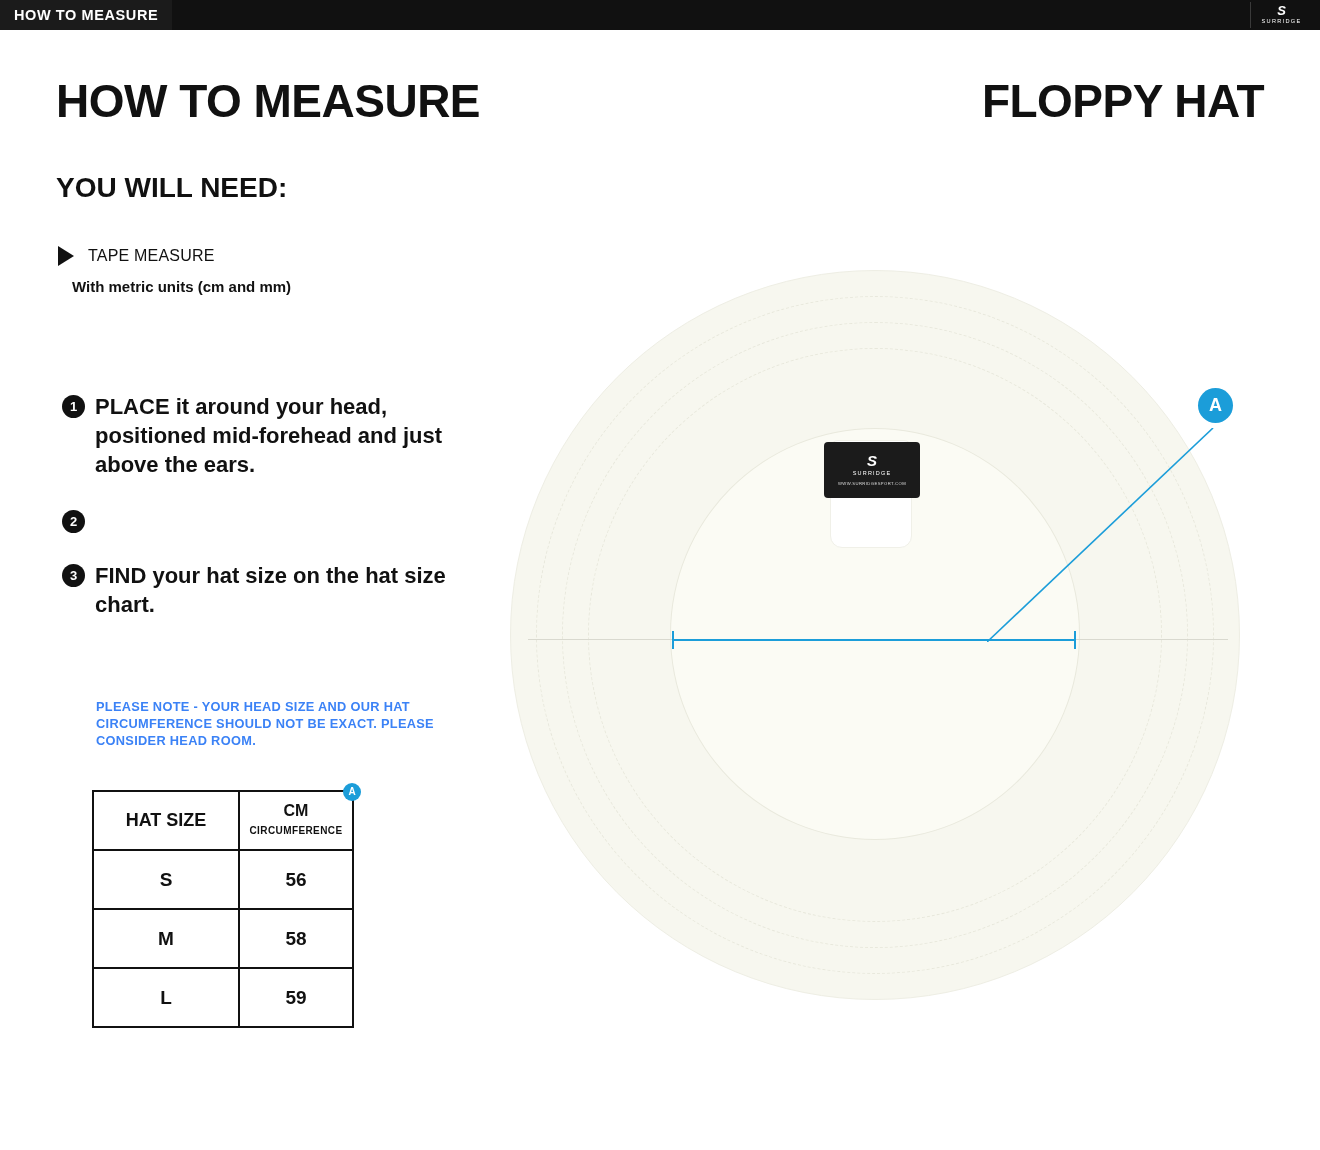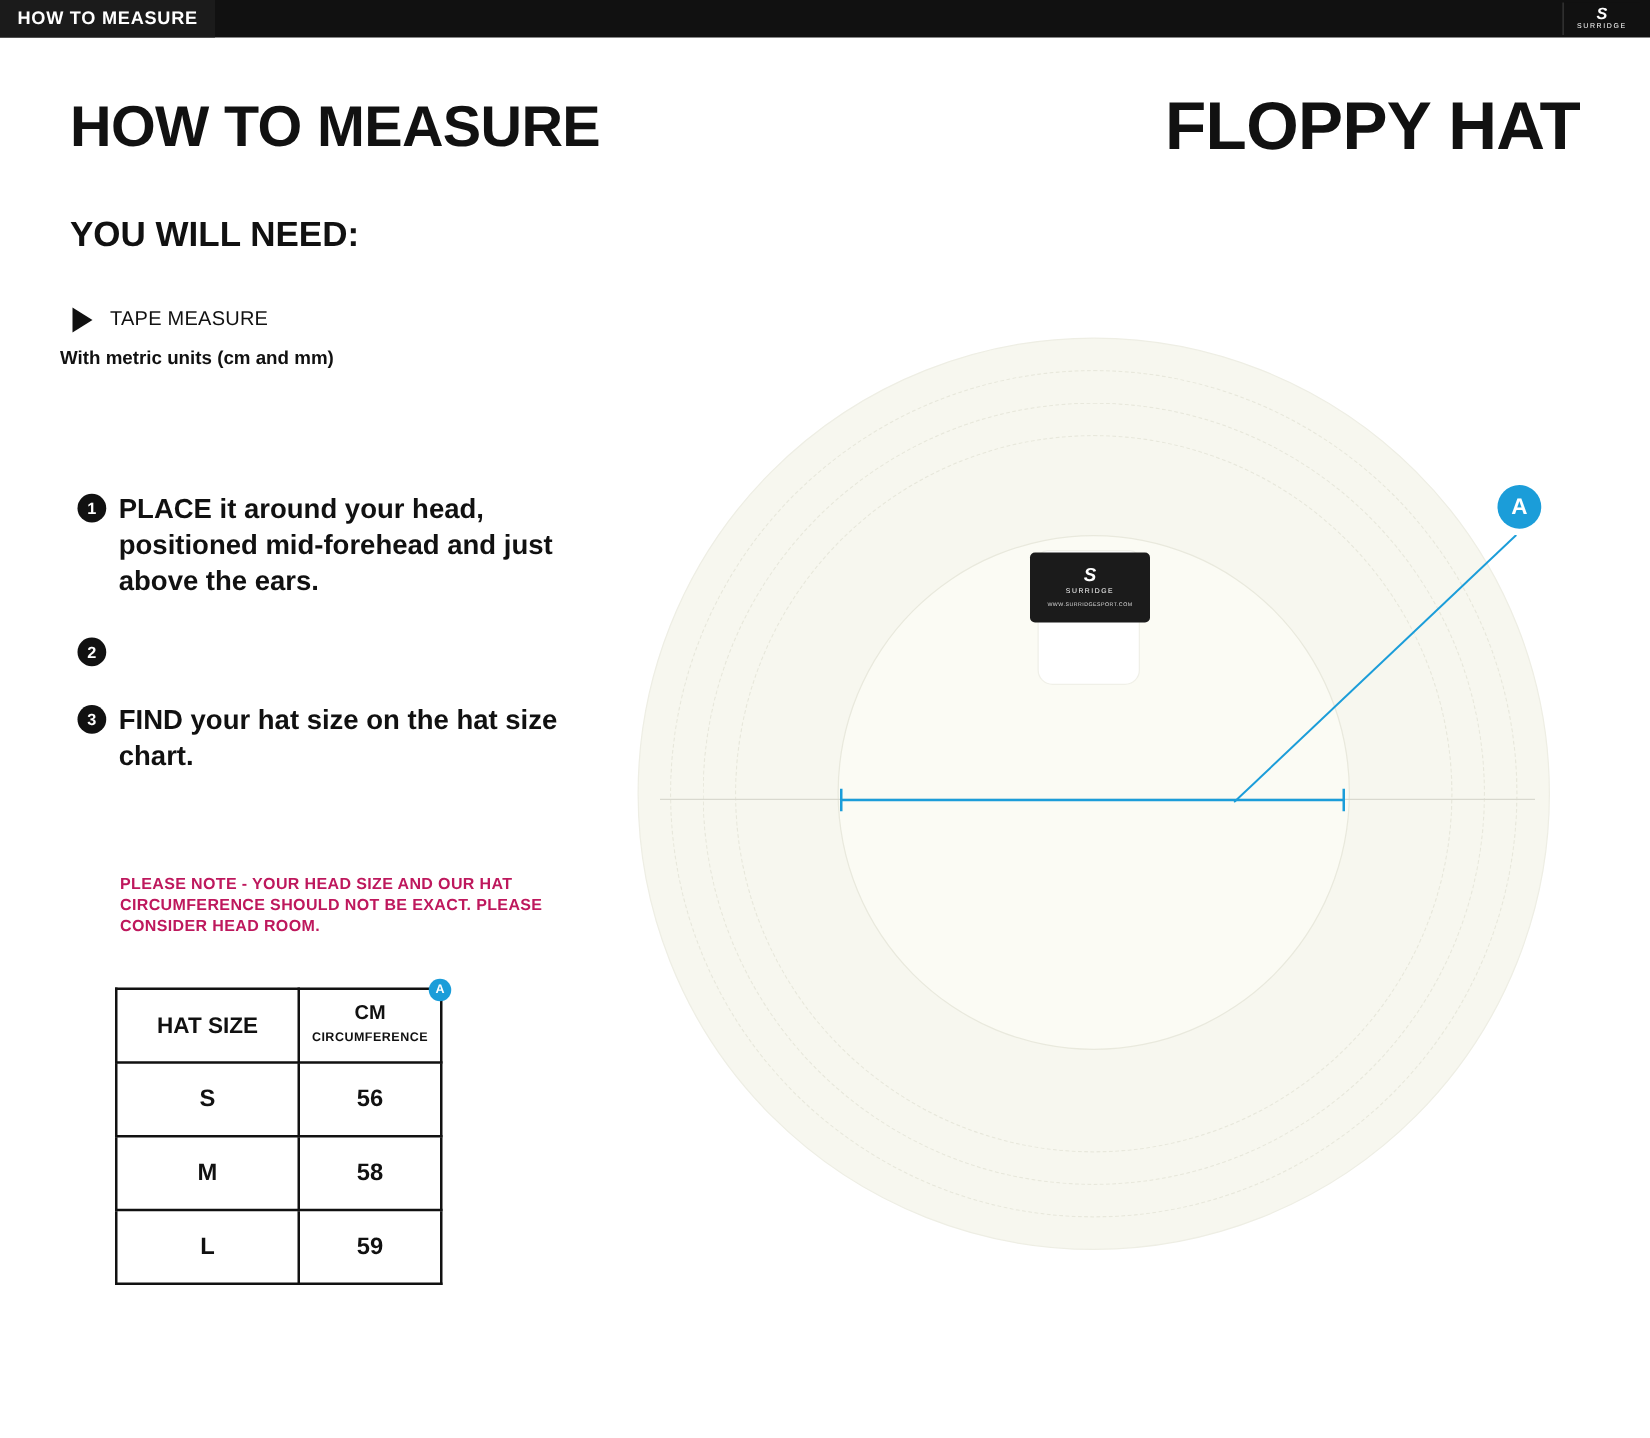--- a/index.html
+++ b/index.html
@@ -73,21 +73,21 @@
     top: 76px;
     font-size: 46px;
     font-weight: bold;
     letter-spacing: -0.5px;
     line-height: 50px;
   }
   .h1-right {
     position: absolute;
     right: 56px;
     top: 76px;
-    font-size: 54px;
+    font-size: 46px;
     font-weight: bold;
     letter-spacing: -0.5px;
     line-height: 50px;
     text-align: left;
   }
   .h2 {
     position: absolute;
     left: 56px;
     top: 172px;
     font-size: 28px;
@@ -110,21 +110,21 @@
     border-bottom: 10px solid transparent;
     margin-right: 14px;
   }
   .tool-label {
     font-size: 16px;
     font-weight: normal;
     letter-spacing: 0.2px;
   }
   .tool-sub {
     position: absolute;
-    left: 48px;
+    left: 72px;
     top: 278px;
     font-size: 15px;
     font-weight: bold;
   }
 
   
   .steps {
     position: absolute;
     left: 62px;
     top: 392px;
@@ -161,21 +161,21 @@
 
   .note {
     position: absolute;
     left: 96px;
     top: 698px;
     width: 370px;
     font-size: 12.8px;
     line-height: 17px;
     font-weight: bold;
     letter-spacing: 0.3px;
-    color: #be185d;
+    color: #3b82f6;
   }
 
   
   table.sizes {
     position: absolute;
     left: 92px;
     top: 790px;
     border-collapse: collapse;
     width: 262px;
   }

